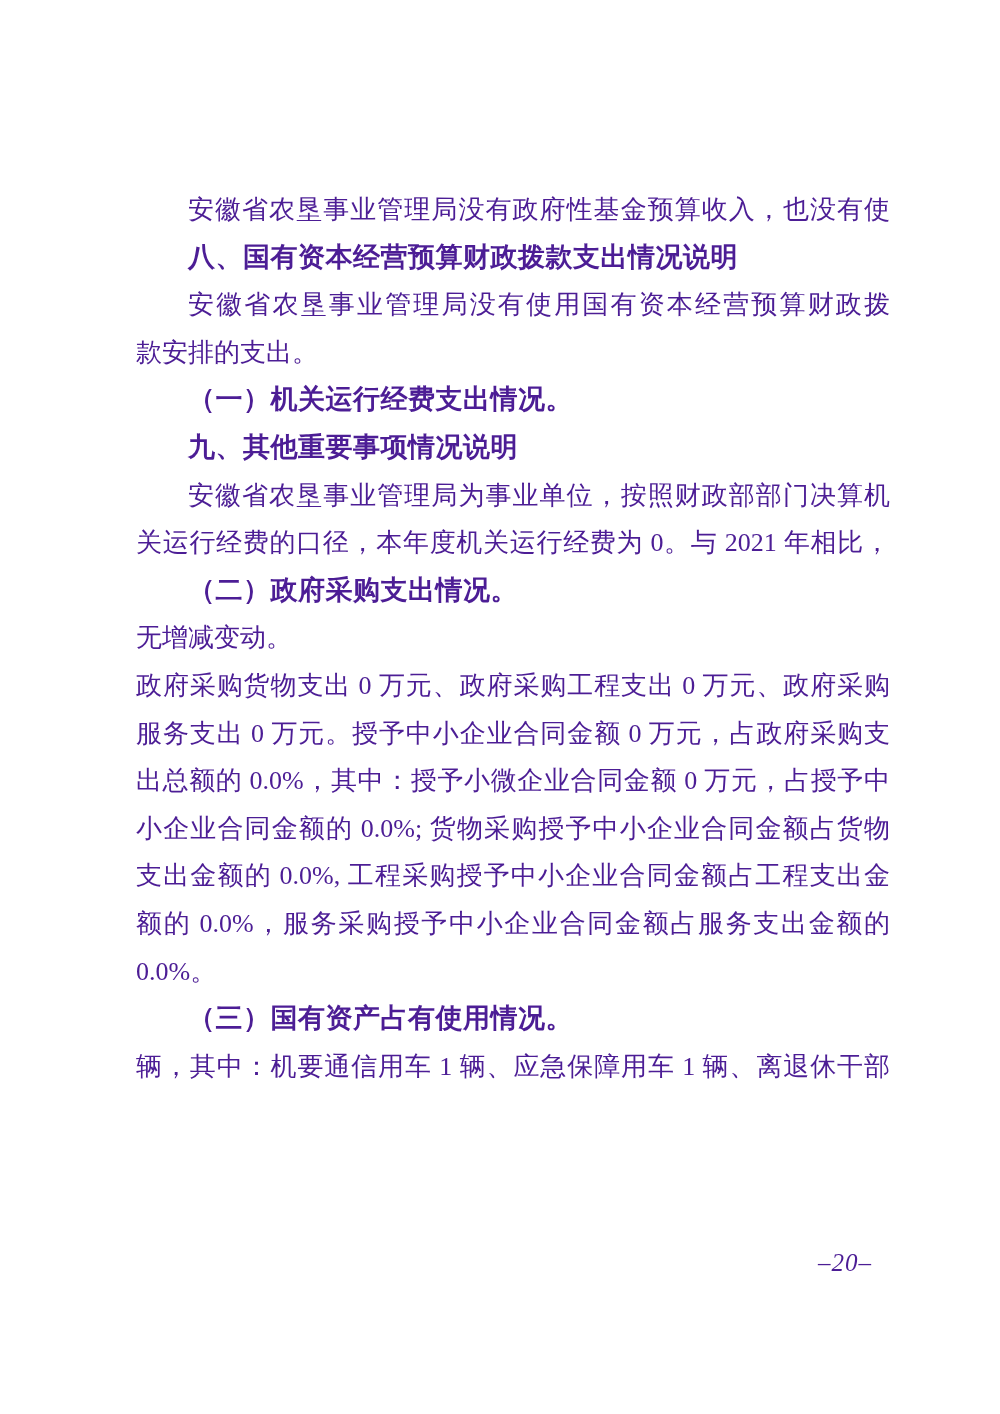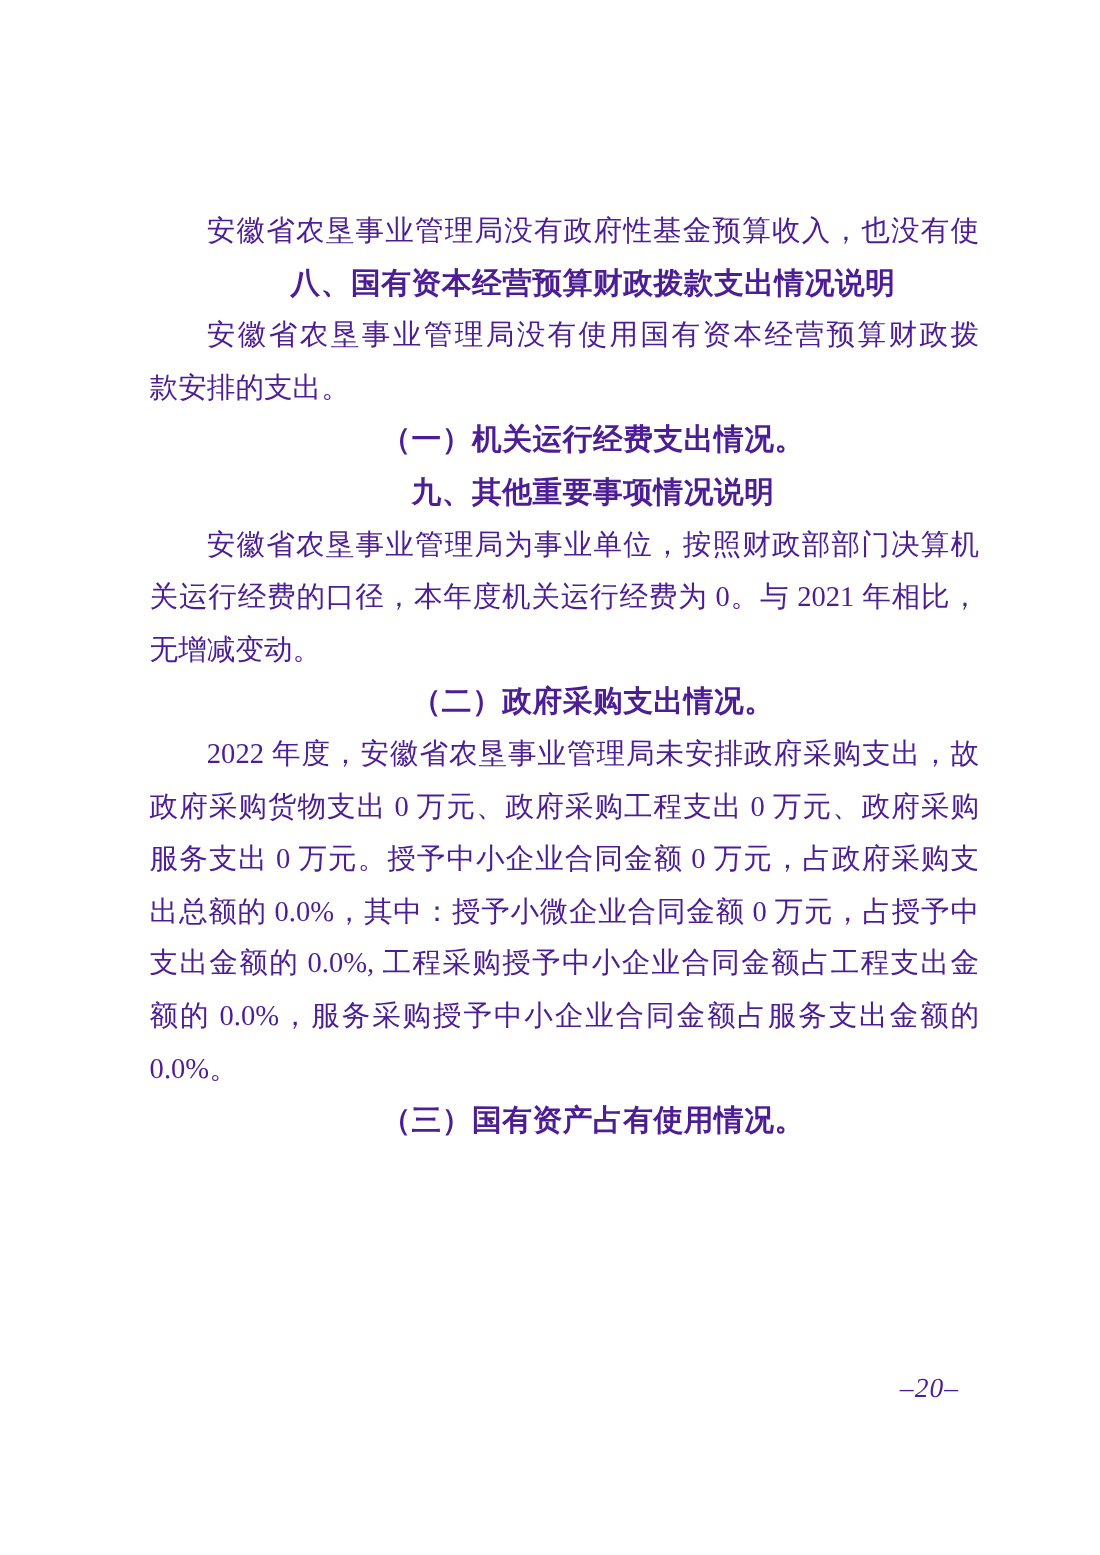--- a/index.html
+++ b/index.html
@@ -35,21 +35,20 @@
     text-align-last: justify;
   }
   .line.indent {
     text-indent: 52px;
   }
   .line.h1, .line.h2 {
     font-family: "Liberation Sans", "DejaVu Sans", sans-serif;
     font-weight: 700;
     font-size: 27px;
     letter-spacing: 0.5px;
-    text-align: center;
   }
   .page-num {
     position: absolute;
     top: 1248px;
     right: 128px;
     font-size: 25px;
     line-height: 30px;
     letter-spacing: 1px;
     font-family: "Liberation Serif", "DejaVu Serif", serif;
     font-style: italic;
@@ -61,25 +60,26 @@
 <div class="page">
   <div class="content">
       <div class="line p indent fill">安徽省农垦事业管理局没有政府性基金预算收入，也没有使</div>
       <div class="line h1 indent">八、国有资本经营预算财政拨款支出情况说明</div>
       <div class="line p indent fill">安徽省农垦事业管理局没有使用国有资本经营预算财政拨</div>
       <div class="line p">款安排的支出。</div>
       <div class="line h2 indent">（一）机关运行经费支出情况。</div>
       <div class="line h1 indent">九、其他重要事项情况说明</div>
       <div class="line p indent fill">安徽省农垦事业管理局为事业单位，按照财政部部门决算机</div>
       <div class="line p fill">关运行经费的口径，本年度机关运行经费为 0。与 2021 年相比，</div>
+      <div class="line h2 indent">（二）政府采购支出情况。</div>
       <div class="line p">无增减变动。</div>
-      <div class="line h2 indent">（二）政府采购支出情况。</div>
-      <div class="line p indent fill">2022 年度，安徽省农垦事业管理局未安排政府采购支出，故</div>
       <div class="line p fill">政府采购货物支出 0 万元、政府采购工程支出 0 万元、政府采购</div>
       <div class="line p fill">服务支出 0 万元。授予中小企业合同金额 0 万元，占政府采购支</div>
       <div class="line p fill">出总额的 0.0%，其中：授予小微企业合同金额 0 万元，占授予中</div>
+      <div class="line p fill">小企业合同金额的 0.0%; 货物采购授予中小企业合同金额占货物</div>
       <div class="line p fill">支出金额的 0.0%, 工程采购授予中小企业合同金额占工程支出金</div>
       <div class="line p fill">额的 0.0%，服务采购授予中小企业合同金额占服务支出金额的</div>
       <div class="line p">0.0%。</div>
       <div class="line h2 indent">（三）国有资产占有使用情况。</div>
+      <div class="line p fill">辆，其中：机要通信用车 1 辆、应急保障用车 1 辆、离退休干部</div>
     </div>
   <div class="page-num">–20–</div>
 </div>
 
 </body></html>

